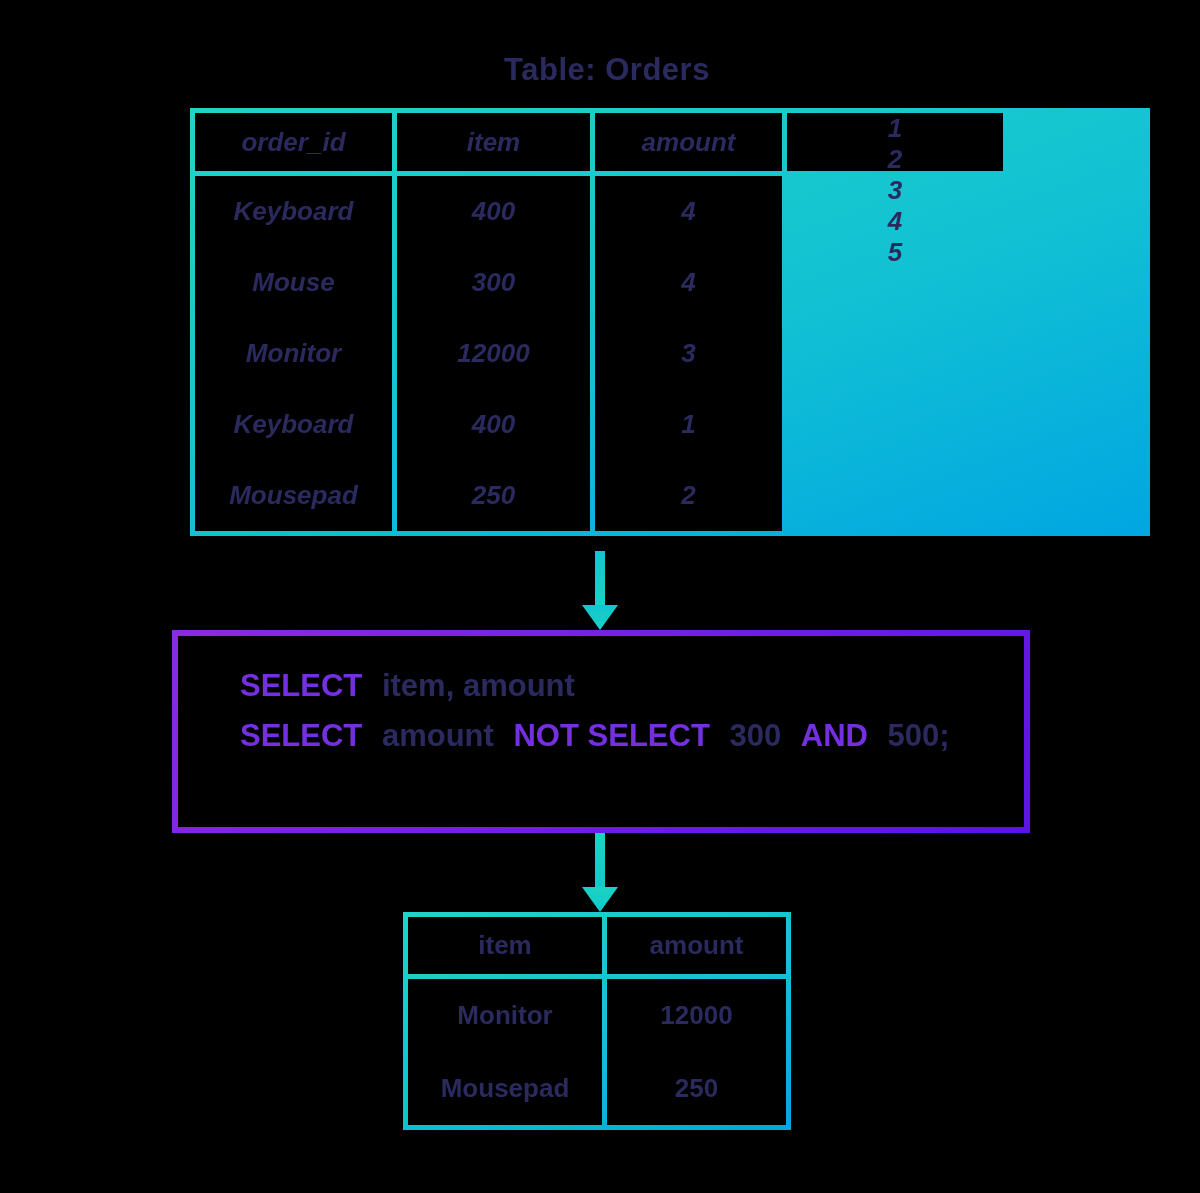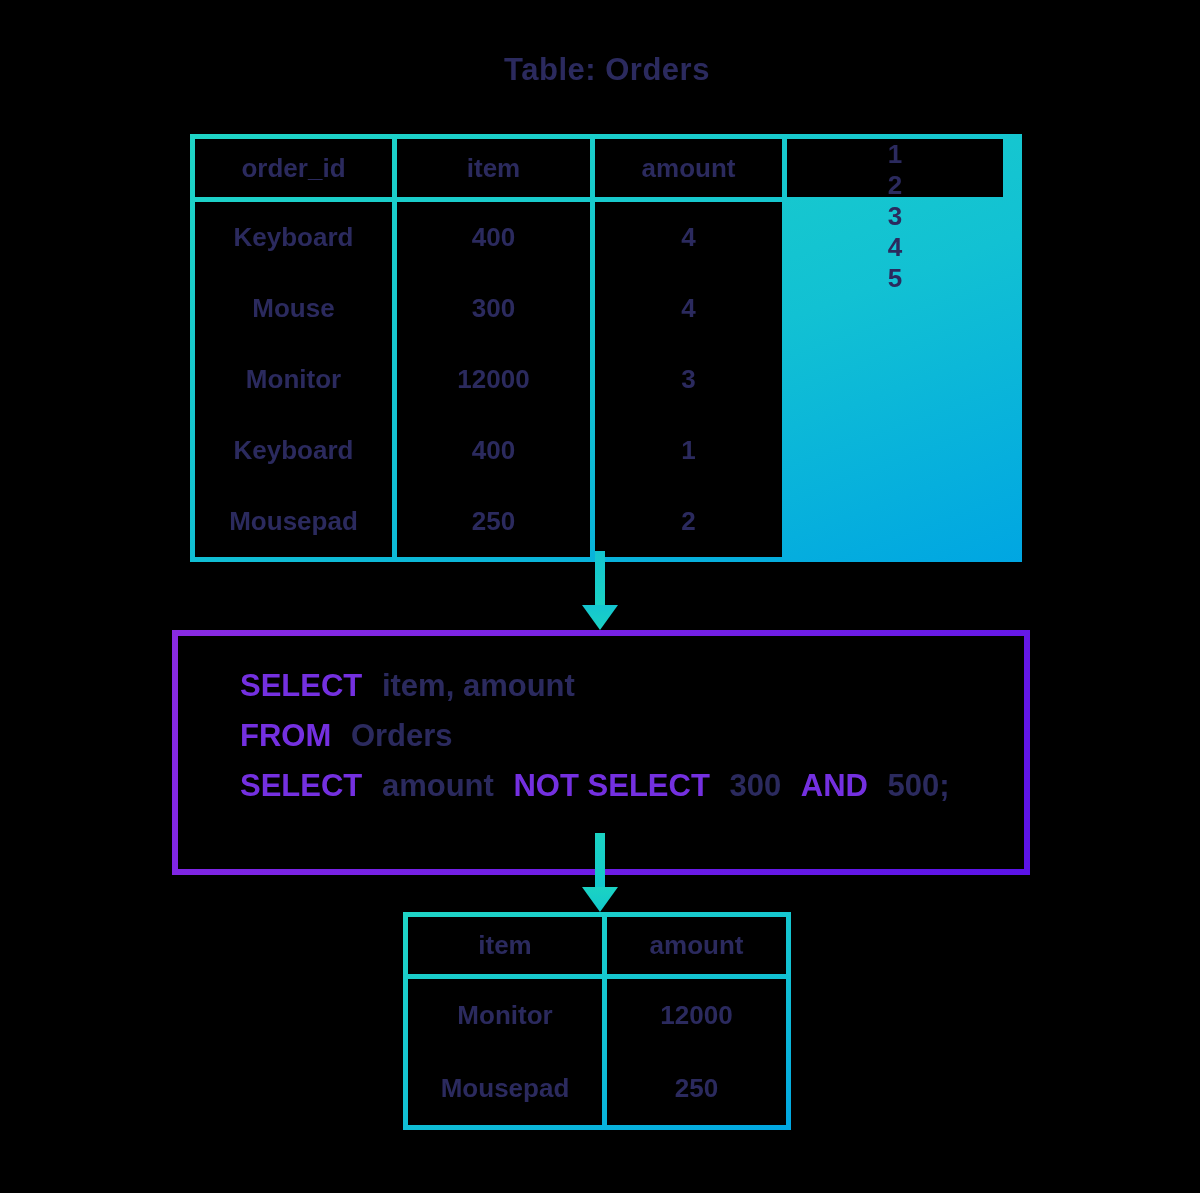--- a/index.html
+++ b/index.html
@@ -24,24 +24,25 @@
   }
   
   .gtable {
     position: absolute;
     display: grid;
     gap: 5px;
     padding: 5px;
     background: linear-gradient(160deg, #1fd5c6 0%, #12c1d3 55%, #00a6e2 100%);
   }
   .orders-table {
-    left: 190px; top: 134px;
-    width: 832px; height: 428px;
+    left: 190px; top: 108px;
+    width: 960px; height: 428px;
     grid-template-columns: 197px 193px 187px 216px;
     grid-template-rows: 58px 355px;
+    font-style: italic;
   }
   .result-table {
     left: 403px; top: 912px;
     width: 388px; height: 218px;
     grid-template-columns: 194px 179px;
     grid-template-rows: 57px 146px;
   }
   .cell {
     background: #000;
     color: #2b2a5e;
@@ -60,21 +61,21 @@
   }
   .col-cell div { text-align: center; }
   
   .flow-arrow { position: absolute; width: 38px; height: 80px; }
   .arrow-1 { left: 581px; top: 551px; }
   .arrow-2 { left: 581px; top: 833px; }
   
   .query-box {
     position: absolute;
     left: 172px; top: 630px;
-    width: 858px; height: 245px;
+    width: 858px; height: 203px;
     padding: 6px;
     background: linear-gradient(135deg, #8a2be2 0%, #5b13e8 100%);
   }
   .query-inner {
     width: 100%; height: 100%;
     background: #000;
     padding: 25px 20px 0 62px;
   }
   .q-line {
     line-height: 50px;
@@ -138,24 +139,20 @@
     <polygon points="1,54 37,54 19,79" fill="url(#ag1)"></polygon>
   </svg>
 
   <div class="query-box">
     <div class="query-inner">
       <div class="q-line">
         <span class="kw">SELECT</span>
         <span>item, amount</span>
       </div>
       <div class="q-line">
-        <span class="kw">FROM</span>
-        <span>Orders</span>
-      </div>
-      <div class="q-line">
         <span class="kw">SELECT</span>
         <span>amount</span>
         <span class="kw">NOT SELECT</span>
         <span>300</span>
         <span class="kw">AND</span>
         <span>500;</span>
       </div>
     </div>
   </div>
 

